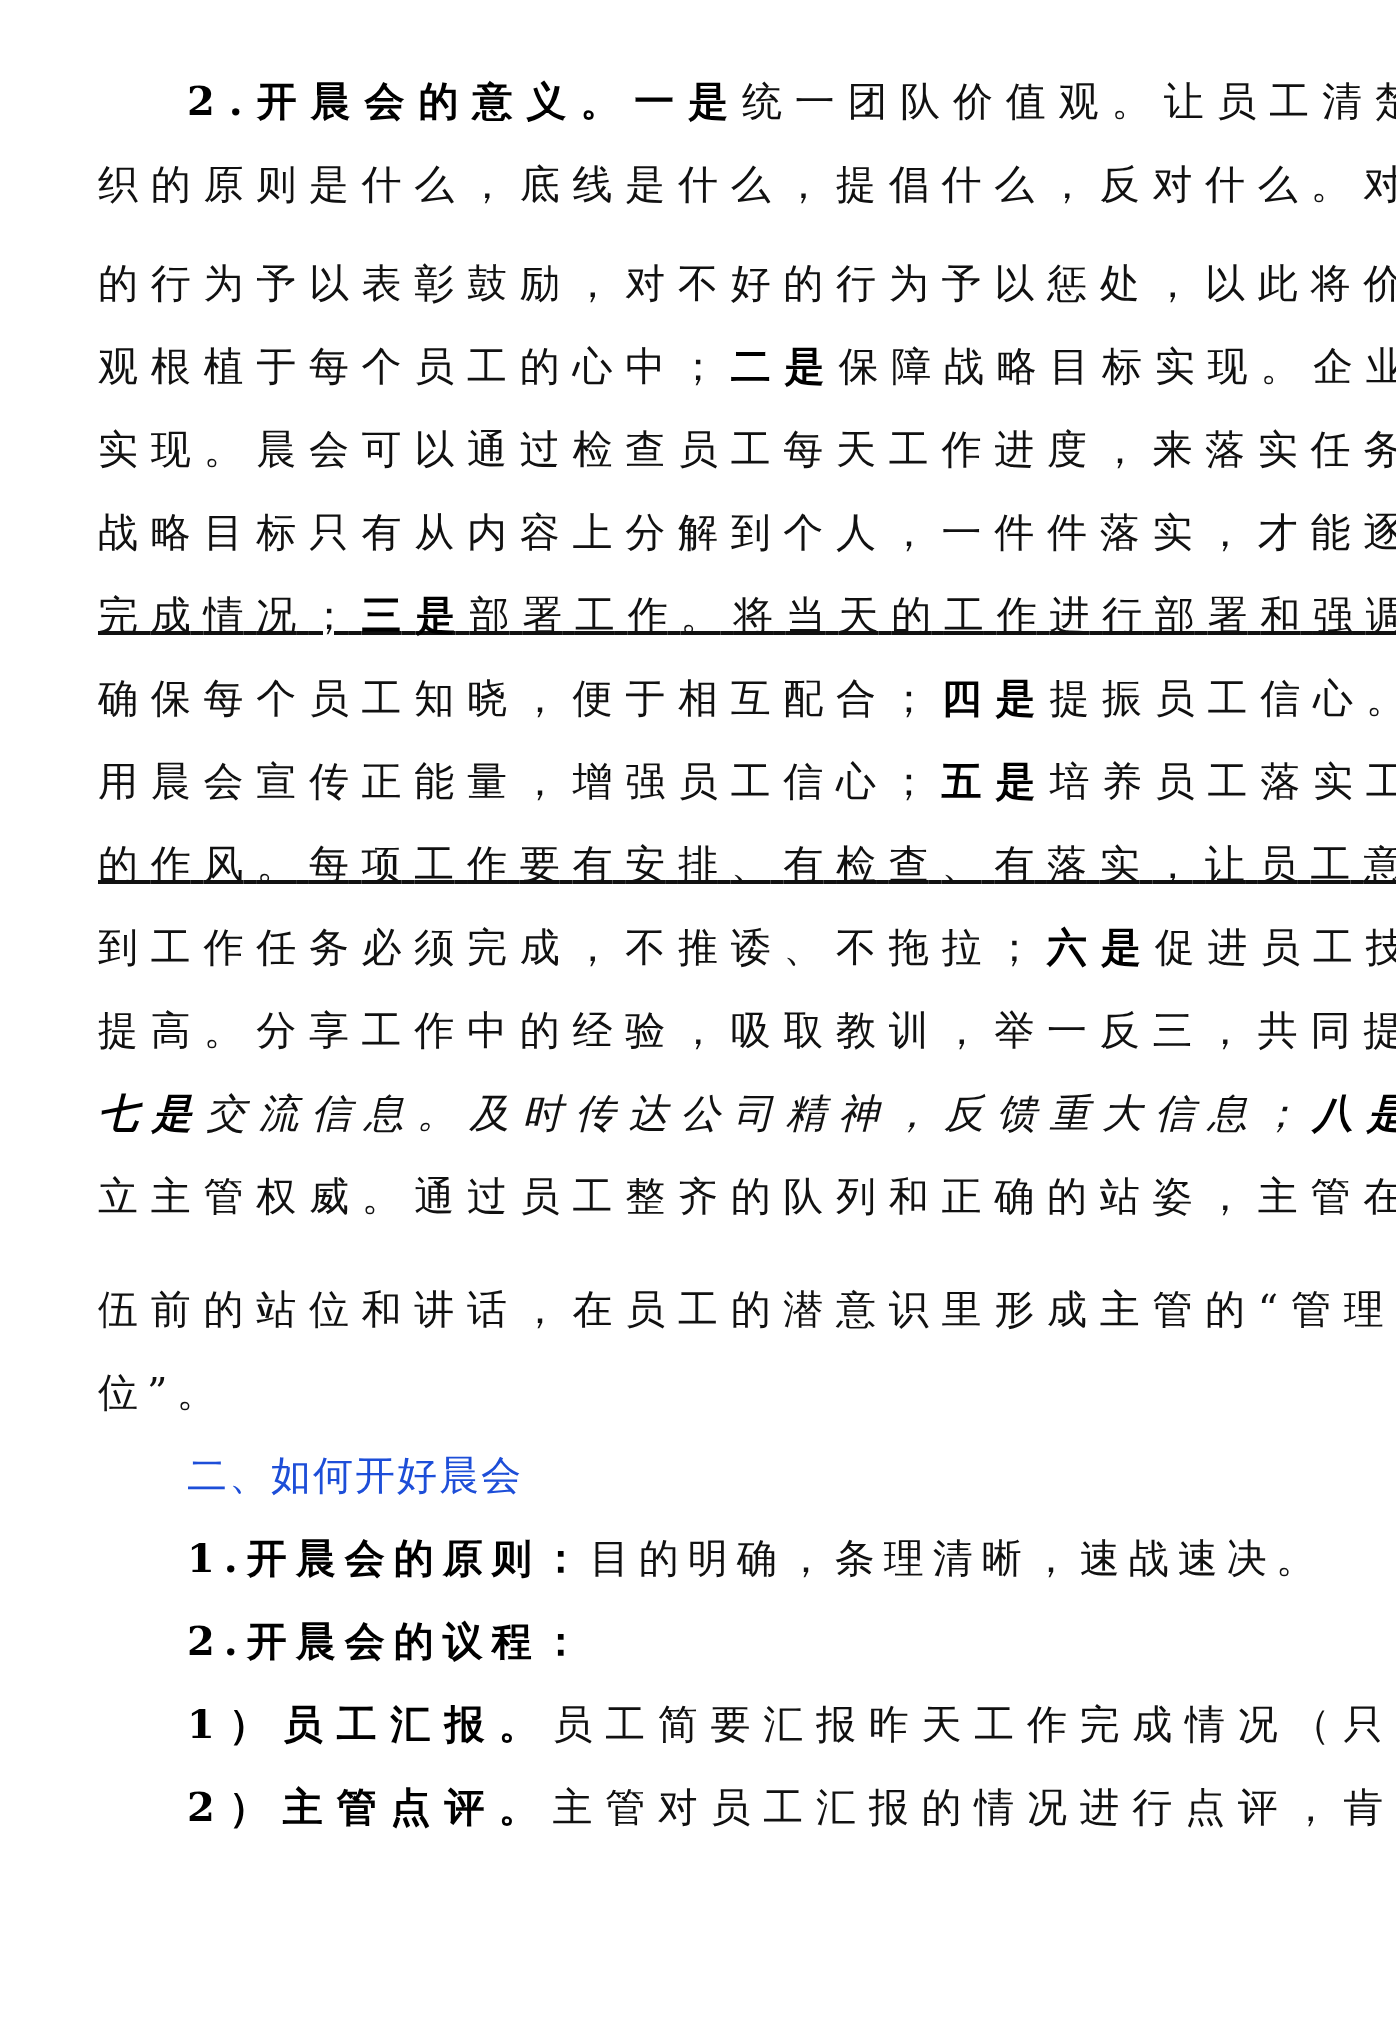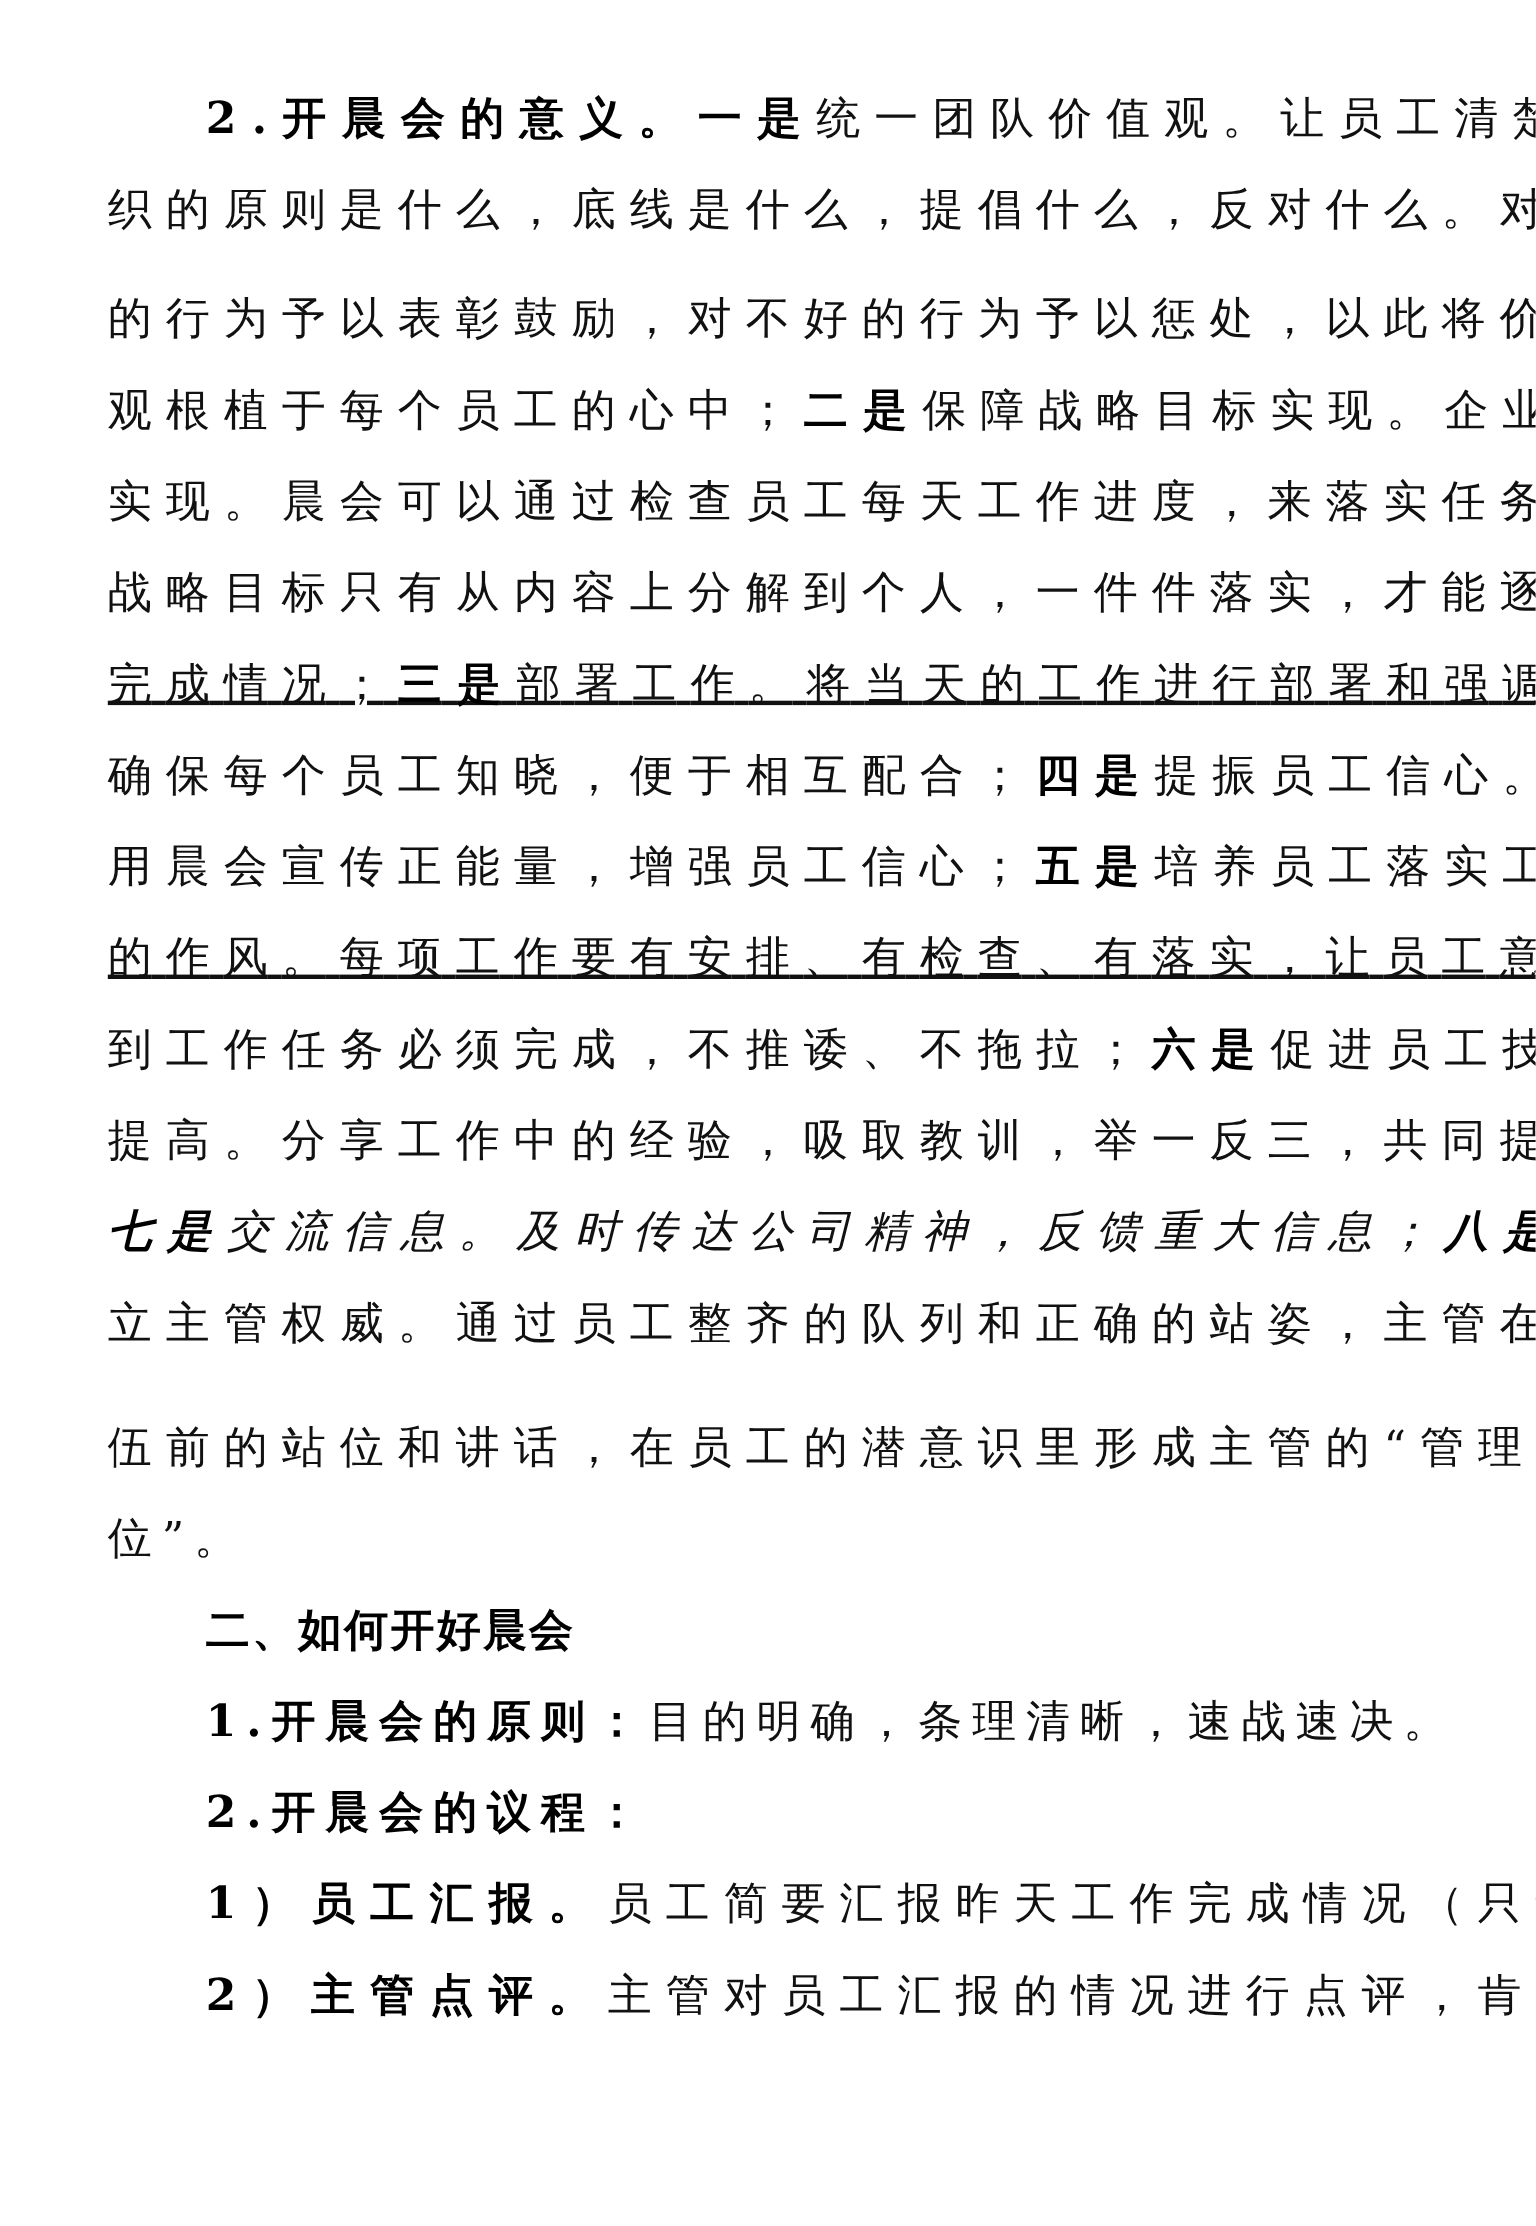--- a/index.html
+++ b/index.html
@@ -16,45 +16,45 @@
       color: #111111;
     }
     .page {
       position: absolute;
       left: 98px;
       top: 66px;
       width: 1224px;
     }
     .line {
       height: 83px;
-      line-height: 84px;
+      line-height: 70px;
       font-size: 40px;
       white-space: nowrap;
       text-align: justify;
       text-align-last: justify;
       letter-spacing: 0px;
       overflow: visible;
     }
     .line.last {
       text-align-last: left;
       letter-spacing: 9px;
     }
     .line.indent {
       padding-left: 89px;
     }
     .b {
       font-weight: bold;
       color: #000000;
     }
     .heading {
       font-family: "DejaVu Sans", "Liberation Sans", sans-serif;
-      font-weight: bold;
+      font-weight: normal;
       font-size: 40px;
       letter-spacing: 2px;
-      color: #000000;
+      color: #1d4ed8;
     }
   </style>
 </head>
 <body>
 
 <div class="page">
 
   <div class="line indent" style="word-spacing: 0px;">
     <span class="b"><span>2</span> <span>.</span> <span>开</span> <span>晨</span> <span>会</span> <span>的</span> <span>意</span> <span>义</span> <span>。</span> <span>一</span> <span>是</span> </span><span><span>统</span> <span>一</span> <span>团</span> <span>队</span> <span>价</span> <span>值</span> <span>观</span> <span>。</span> <span>让</span> <span>员</span> <span>工</span> <span>清</span> <span>楚</span>  </span>
   </div>

